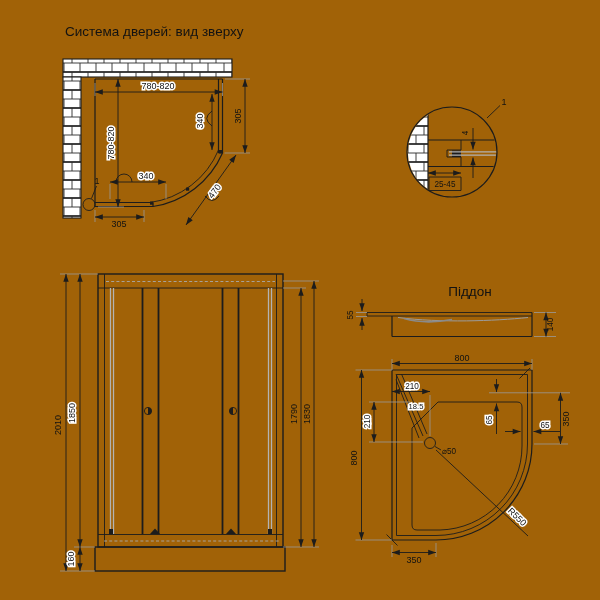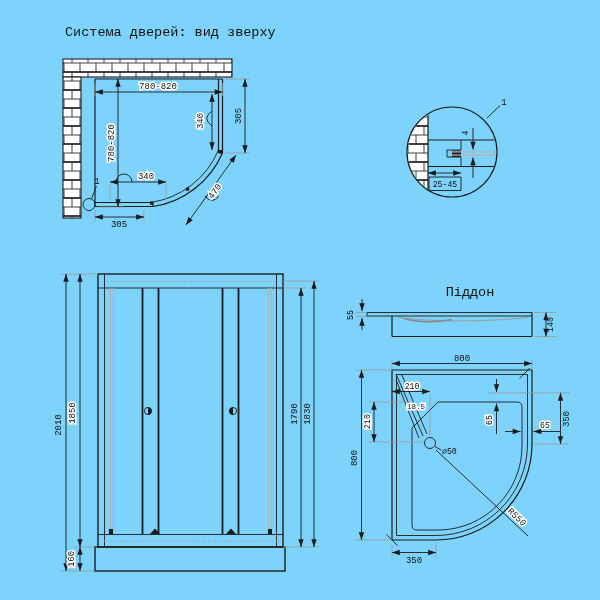--- a/index.html
+++ b/index.html
@@ -1,17 +1,17 @@
 <!DOCTYPE html>
 <html><head>
 <meta charset="utf-8">
 <style>
   html,body{margin:0;padding:0;background:#ffffff;}
-  .canvas{position:relative;width:600px;height:600px;background:#7dd3fc;overflow:hidden;
-          font-family:Liberation Mono, monospace;}
+  .canvas{position:relative;width:600px;height:600px;background:#a16207;overflow:hidden;
+          font-family:Liberation Sans, sans-serif;}
   svg{display:block;}
   .geo{stroke:#1c1c1c;fill:none;stroke-width:1.2;}
   .geo-th{stroke:#1c1c1c;fill:none;stroke-width:1.4;}
   .geo-tn{stroke:#1c1c1c;fill:none;stroke-width:0.9;}
   .glass{stroke:#b3b3b3;fill:none;stroke-width:1.3;}
   .ext{stroke:#9b9b9b;fill:none;stroke-width:0.8;}
   .dimline{stroke:#1c1c1c;fill:none;stroke-width:0.9;}
   .dash{stroke:#a8a8a8;fill:none;stroke-width:0.9;stroke-dasharray:3 2.2;}
   .fill-dark{fill:#1c1c1c;stroke:none;}
   text{fill:#121212;}

